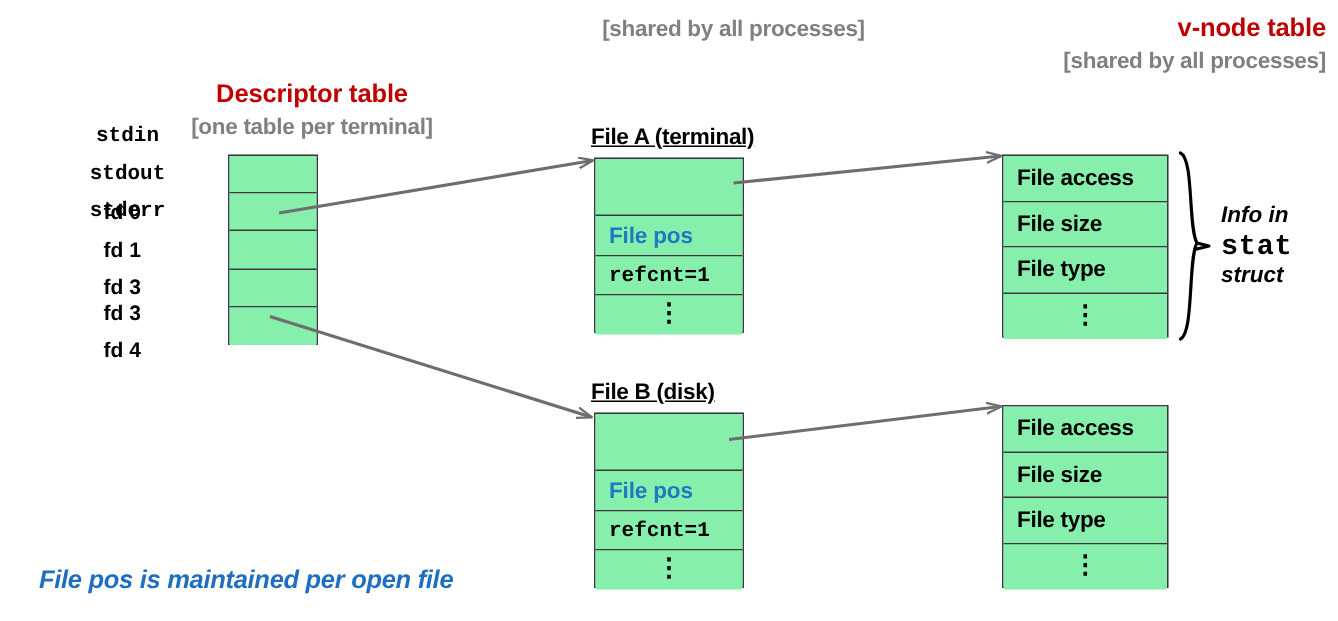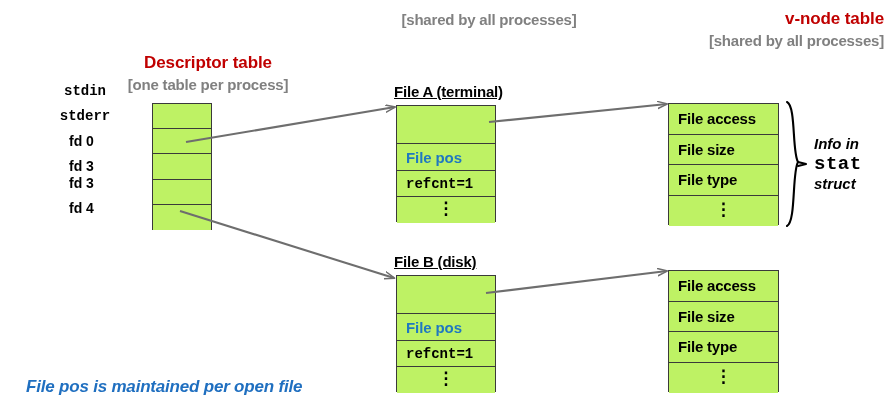--- a/index.html
+++ b/index.html
@@ -45,21 +45,21 @@
   
   .table-box {
     position: absolute;
     border: 1px solid #3a3a3a;
     box-sizing: border-box;
     background: #ccccee;
   }
   .cell {
     box-sizing: border-box;
     border-bottom: 1px solid #3a3a3a;
-    background: #bef264;
+    background: #86efac;
     display: flex;
     align-items: center;
     position: relative;
   }
   .cell:last-child { border-bottom: none; }
   .cell.pad { padding-left: 9px; }
   .cell.center { justify-content: center; }
 
   .lbl-bold {
     font-weight: bold;
@@ -200,34 +200,38 @@
     left: 0; top: 0;
     width: 892px; height: 414px;
     pointer-events: none;
   }
 </style>
 </head>
 <body>
 
 <div class="col-head" id="head-desc">
   <span class="title">Descriptor table</span>
-  <span class="sub">[one table per process]</span>
+  <span class="sub">[one table per terminal]</span>
 </div>
 <div class="col-head" id="head-open">
   <span class="sub">[shared by all processes]</span>
 </div>
 <div class="col-head" id="head-vnode">
   <span class="title">v-node table</span>
   <span class="sub">[shared by all processes]</span>
 </div>
 
 <div class="fd-rows">
   <div class="fd-row">
     <span class="fd-std">stdin</span>
     <span class="fd-num">fd 0</span>
+  </div>
+  <div class="fd-row">
+    <span class="fd-std">stdout</span>
+    <span class="fd-num">fd 1</span>
   </div>
   <div class="fd-row">
     <span class="fd-std">stderr</span>
     <span class="fd-num">fd 3</span>
   </div>
   <div class="fd-row">
     <span class="fd-std"></span>
     <span class="fd-num">fd 3</span>
   </div>
   <div class="fd-row">

